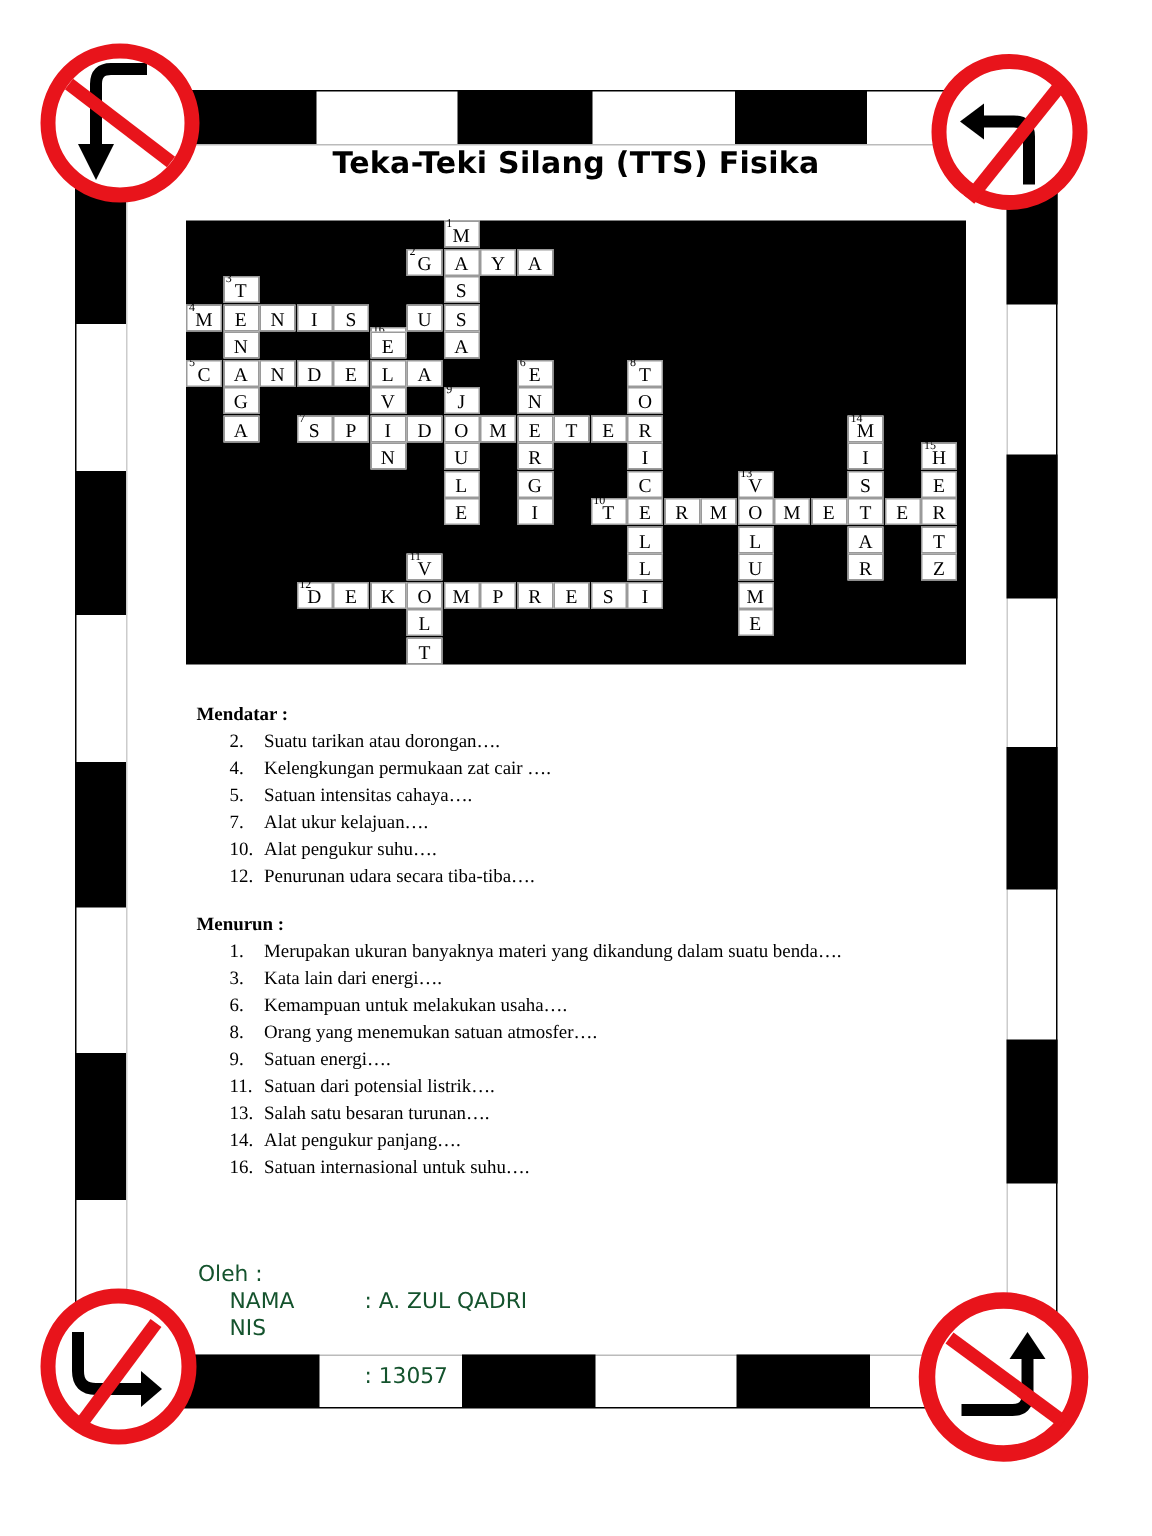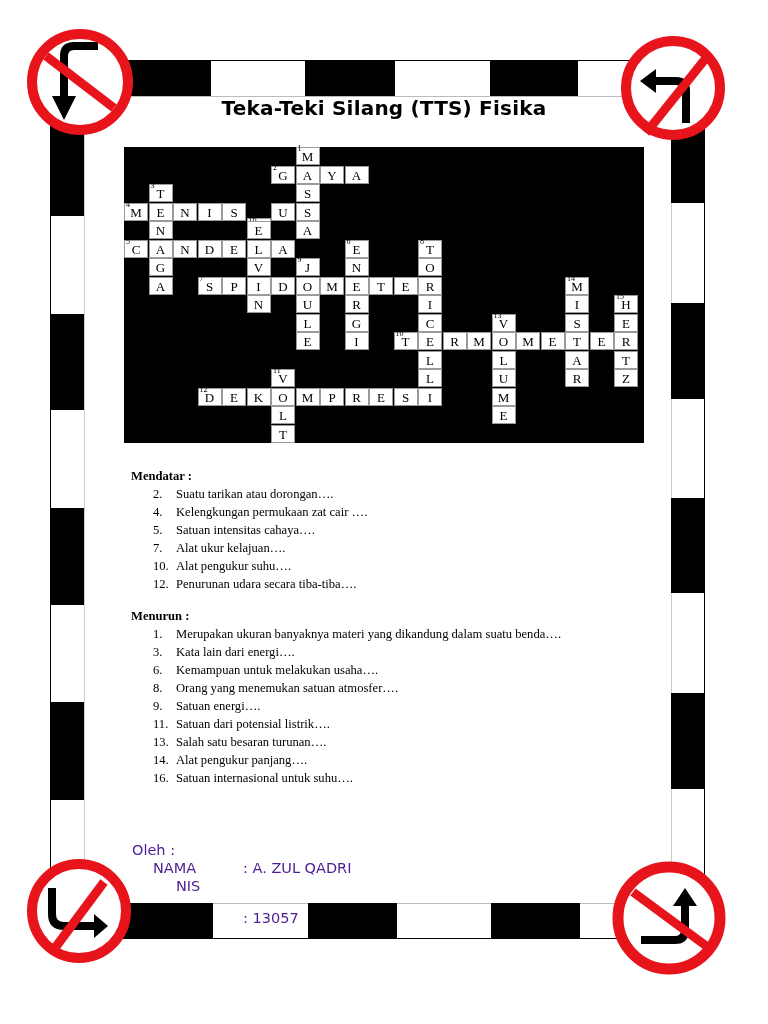--- a/index.html
+++ b/index.html
@@ -8,21 +8,21 @@
   .seg { position:absolute; background:#000; }
   .title { position:absolute; left:0; width:768px; top:96px; text-align:center; font-family:"DejaVu Sans", sans-serif; font-weight:bold; font-size:20px; color:#000; letter-spacing:0.2px; }
   .grid { position:absolute; left:124px; top:147px; width:520px; height:296px; background:#000; }
   .cell { position:absolute; width:24px; height:18px; background:#fff; border:0.5px solid #9a9a9a; box-sizing:border-box; font-family:"Liberation Serif", serif; font-size:13px; color:#000; text-align:center; line-height:18px; }
   .cell .num { position:absolute; left:1px; top:-4px; font-size:8px; line-height:10px; }
   .clues { position:absolute; left:131px; top:468px; font-family:"Liberation Serif", serif; font-size:12.6px; color:#000; }
   .clue-head { font-weight:bold; height:17px; line-height:17px; }
   .clue { position:relative; height:18px; line-height:18px; padding-left:45px; white-space:nowrap; }
   .clue .n { position:absolute; left:22px; }
   .gap { height:15px; }
-  .sig { position:absolute; font-family:"DejaVu Sans", sans-serif; font-size:14.5px; color:#4c1d95; }
+  .sig { position:absolute; font-family:"DejaVu Sans", sans-serif; font-size:14.5px; color:#14532d; }
   .sign { position:absolute; }
 </style>
 </head>
 <body>
 
 <div>
 
   <div class="frame-line" style="left:80px;top:60px;width:625px;height:1px;"></div>
   <div class="frame-line" style="left:84px;top:96px;width:588px;height:1px;background:#bbb;"></div>
   <div class="frame-line" style="left:50px;top:120px;width:1px;height:820px;"></div>
@@ -168,21 +168,21 @@
     <div class="clue"><span class="n">11.</span><span>Satuan dari potensial listrik….</span></div>
     <div class="clue"><span class="n">13.</span><span>Salah satu besaran turunan….</span></div>
     <div class="clue"><span class="n">14.</span><span>Alat pengukur panjang….</span></div>
     <div class="clue"><span class="n">16.</span><span>Satuan internasional untuk suhu….</span></div>
   </div>
 </div>
 
 <div class="sig" style="left:132px;top:842px;">Oleh :</div>
 <div class="sig" style="left:153px;top:860px;">NAMA</div>
 <div class="sig" style="left:243px;top:860px;">: A. ZUL QADRI</div>
-<div class="sig" style="left:153px;top:878px;margin-left:23px;">NIS</div>
+<div class="sig" style="left:153px;top:878px;">NIS</div>
 <div class="sig" style="left:243px;top:878px;margin-top:32px;">: 13057</div>
 
 <svg class="sign" style="left:24px;top:26px;" width="112" height="112" viewBox="0 0 112 112">
   <circle cx="56" cy="56" r="52" fill="#fff"></circle>
   <path d="M74 20 H50 Q40 20 40 30 V72" fill="none" stroke="#000" stroke-width="8"></path>
   <polygon points="28,70 52,70 40,94" fill="#000"></polygon>
   <circle cx="56" cy="56" r="48" fill="none" stroke="#e8141b" stroke-width="10"></circle>
   <line x1="22" y1="30" x2="90" y2="82" stroke="#e8141b" stroke-width="9"></line>
 </svg>
 

